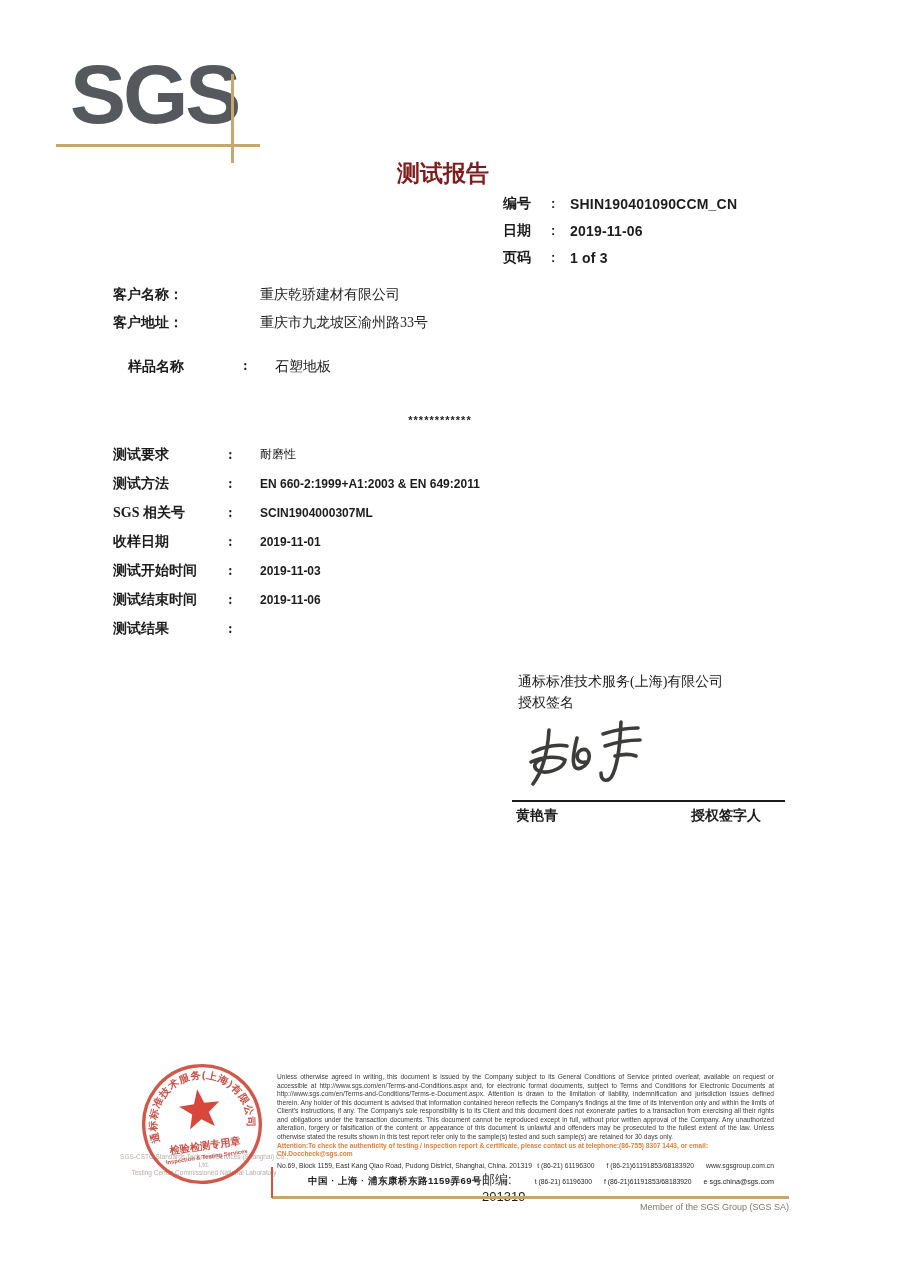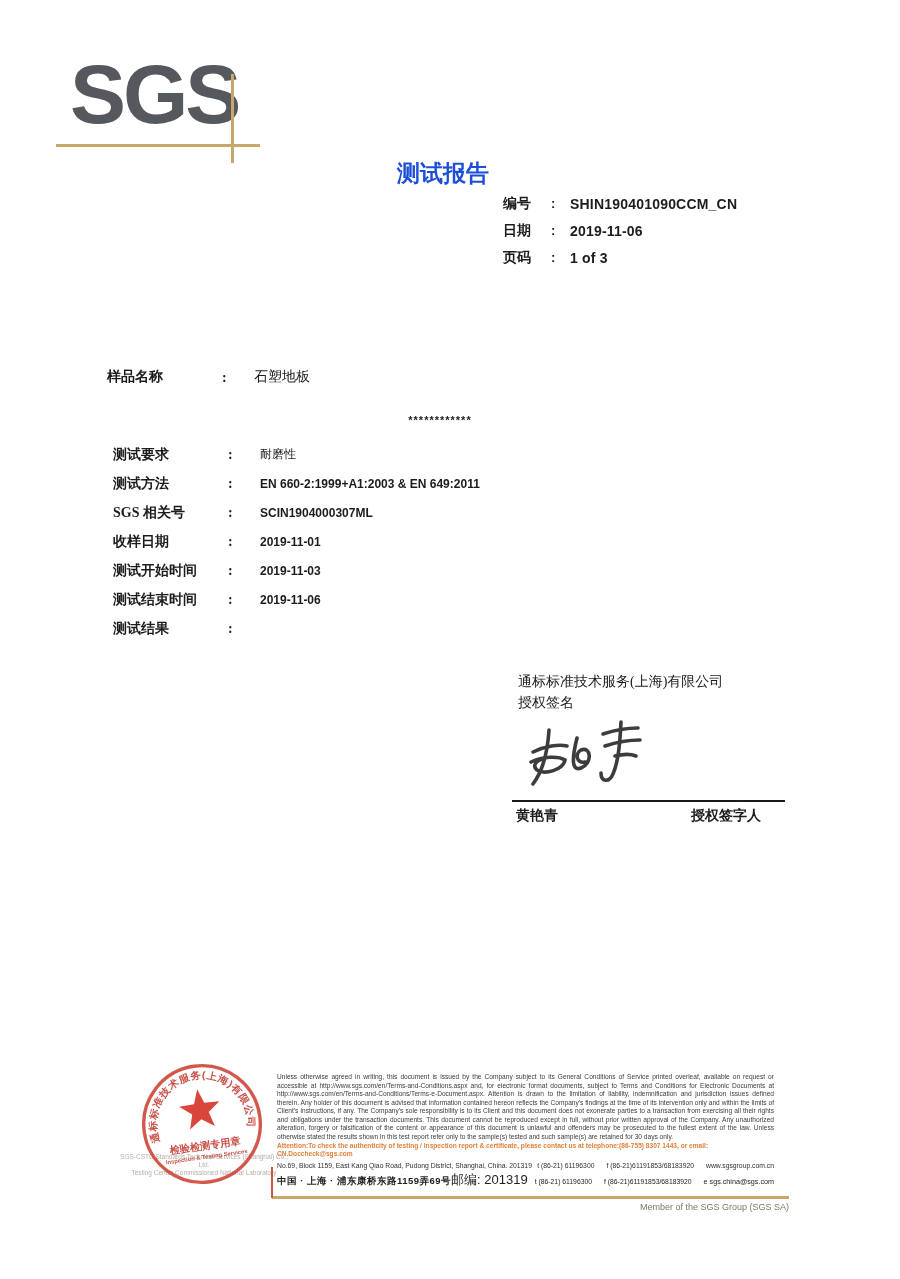--- a/index.html
+++ b/index.html
@@ -9,34 +9,34 @@
   }
   .cjk{font-family:"Liberation Serif",serif;}
 
   
   .logo-text{position:absolute;left:70px;top:52px;font-size:84px;font-weight:800;
     letter-spacing:-3px;color:#55595d;font-family:"Liberation Sans",sans-serif;line-height:1;}
   .logo-hline{position:absolute;left:56px;top:144px;width:204px;height:3px;background:#c9a669;}
   .logo-vline{position:absolute;left:231px;top:74px;width:3px;height:89px;background:#c9a669;}
 
   
-  .report-title{position:absolute;left:397px;top:158px;font-size:23px;font-weight:bold;color:#1d4ed8;}
+  .report-title{position:absolute;left:397px;top:158px;font-size:23px;font-weight:bold;color:#7f1d1d;}
   .meta{position:absolute;left:503px;top:190px;}
   .meta-row{display:flex;height:27px;align-items:center;}
   .meta-label{width:48px;font-size:14px;font-weight:bold;}
   .meta-colon{width:19px;font-size:13px;font-weight:bold;}
   .meta-value{font-size:14px;font-weight:bold;letter-spacing:.2px;}
 
   
   .client{position:absolute;left:113px;top:281px;}
   .client-row{display:flex;height:28px;align-items:center;}
   .client-label{width:147px;font-size:14px;font-weight:600;}
   .client-value{font-size:14px;}
 
-  .sample-row{position:absolute;left:107px;top:358px;display:flex;height:28px;align-items:flex-end;font-family:Liberation Serif, serif;}
+  .sample-row{position:absolute;left:128px;top:358px;display:flex;height:28px;align-items:flex-start;font-family:Liberation Serif, serif;}
   .f-label{width:115px;font-size:14px;font-weight:600;}
   .f-colon{width:32px;font-size:14px;font-weight:bold;}
   .f-value{font-size:14px;}
 
   .disclaimer{position:absolute;left:115px;top:392px;width:680px;font-size:13.5px;color:#161616;}
   .stars{position:absolute;left:90px;top:414px;width:700px;text-align:center;
     font-size:11px;font-weight:bold;letter-spacing:1px;color:#222;}
 
   
   .details{position:absolute;left:113px;top:440px;}
@@ -59,21 +59,21 @@
   .stamp-svg{position:absolute;left:134px;top:1056px;z-index:2;opacity:.92;}
 
   
   .footer-block{position:absolute;left:277px;top:1073px;width:497px;}
   .terms{font-size:6.6px;line-height:8.5px;text-align:justify;color:#3b3b3b;}
   .attention{margin-top:1px;font-size:6.6px;line-height:8.3px;color:#e0813a;font-weight:600;}
   .addr-en{margin-top:3px;display:flex;align-items:baseline;font-size:6.8px;color:#2f2f2f;}
   .addr-en .a1{flex:1 1 auto;}
   .addr-en .a2,.addr-en .a3{margin-right:12px;white-space:nowrap;}
   .addr-cn{margin-top:2px;display:flex;align-items:baseline;color:#1d1d1d;}
-  .addr-cn .c1{font-size:9.5px;font-weight:bold;letter-spacing:.5px;flex:0 0 auto;}
+  .addr-cn .c1{font-size:9.5px;font-weight:bold;letter-spacing:.5px;flex:0 0 auto;margin-left:31px;}
   .addr-cn .c2{font-size:13px;font-weight:normal;margin-left:0;flex:1 1 auto;}
   .addr-cn .c3,.addr-cn .c4{font-size:6.8px;margin-right:12px;white-space:nowrap;}
   .addr-cn .c5{font-size:7.2px;white-space:nowrap;}
   .red-vline{position:absolute;left:271px;top:1167px;width:2px;height:31px;background:#d05540;z-index:3;}
   .footer-rule{position:absolute;left:272px;top:1196px;width:517px;height:2.5px;background:#c9a669;}
   .member{position:absolute;left:499px;top:1202px;width:290px;text-align:right;
     font-size:9px;color:#7d7868;}
 </style>
 </head>
 <body>
@@ -97,20 +97,30 @@
       <span class="meta-colon">:</span>
       <span class="meta-value">2019-11-06</span>
     </div>
     <div class="meta-row">
       <span class="meta-label">页码</span>
       <span class="meta-colon">:</span>
       <span class="meta-value">1 of 3</span>
     </div>
   </div>
 
+  <div class="client cjk">
+    <div class="client-row">
+      <span class="client-label">客户名称：</span>
+      <span class="client-value">重庆乾骄建材有限公司</span>
+    </div>
+    <div class="client-row">
+      <span class="client-label">客户地址：</span>
+      <span class="client-value">重庆市九龙坡区渝州路33号</span>
+    </div>
+  </div>
 
   <div class="sample-row cjk">
     <span class="f-label">样品名称</span>
     <span class="f-colon">:</span>
     <span class="f-value">石塑地板</span>
   </div>
 
   <div class="stars">************</div>
 
   <div class="details cjk">

